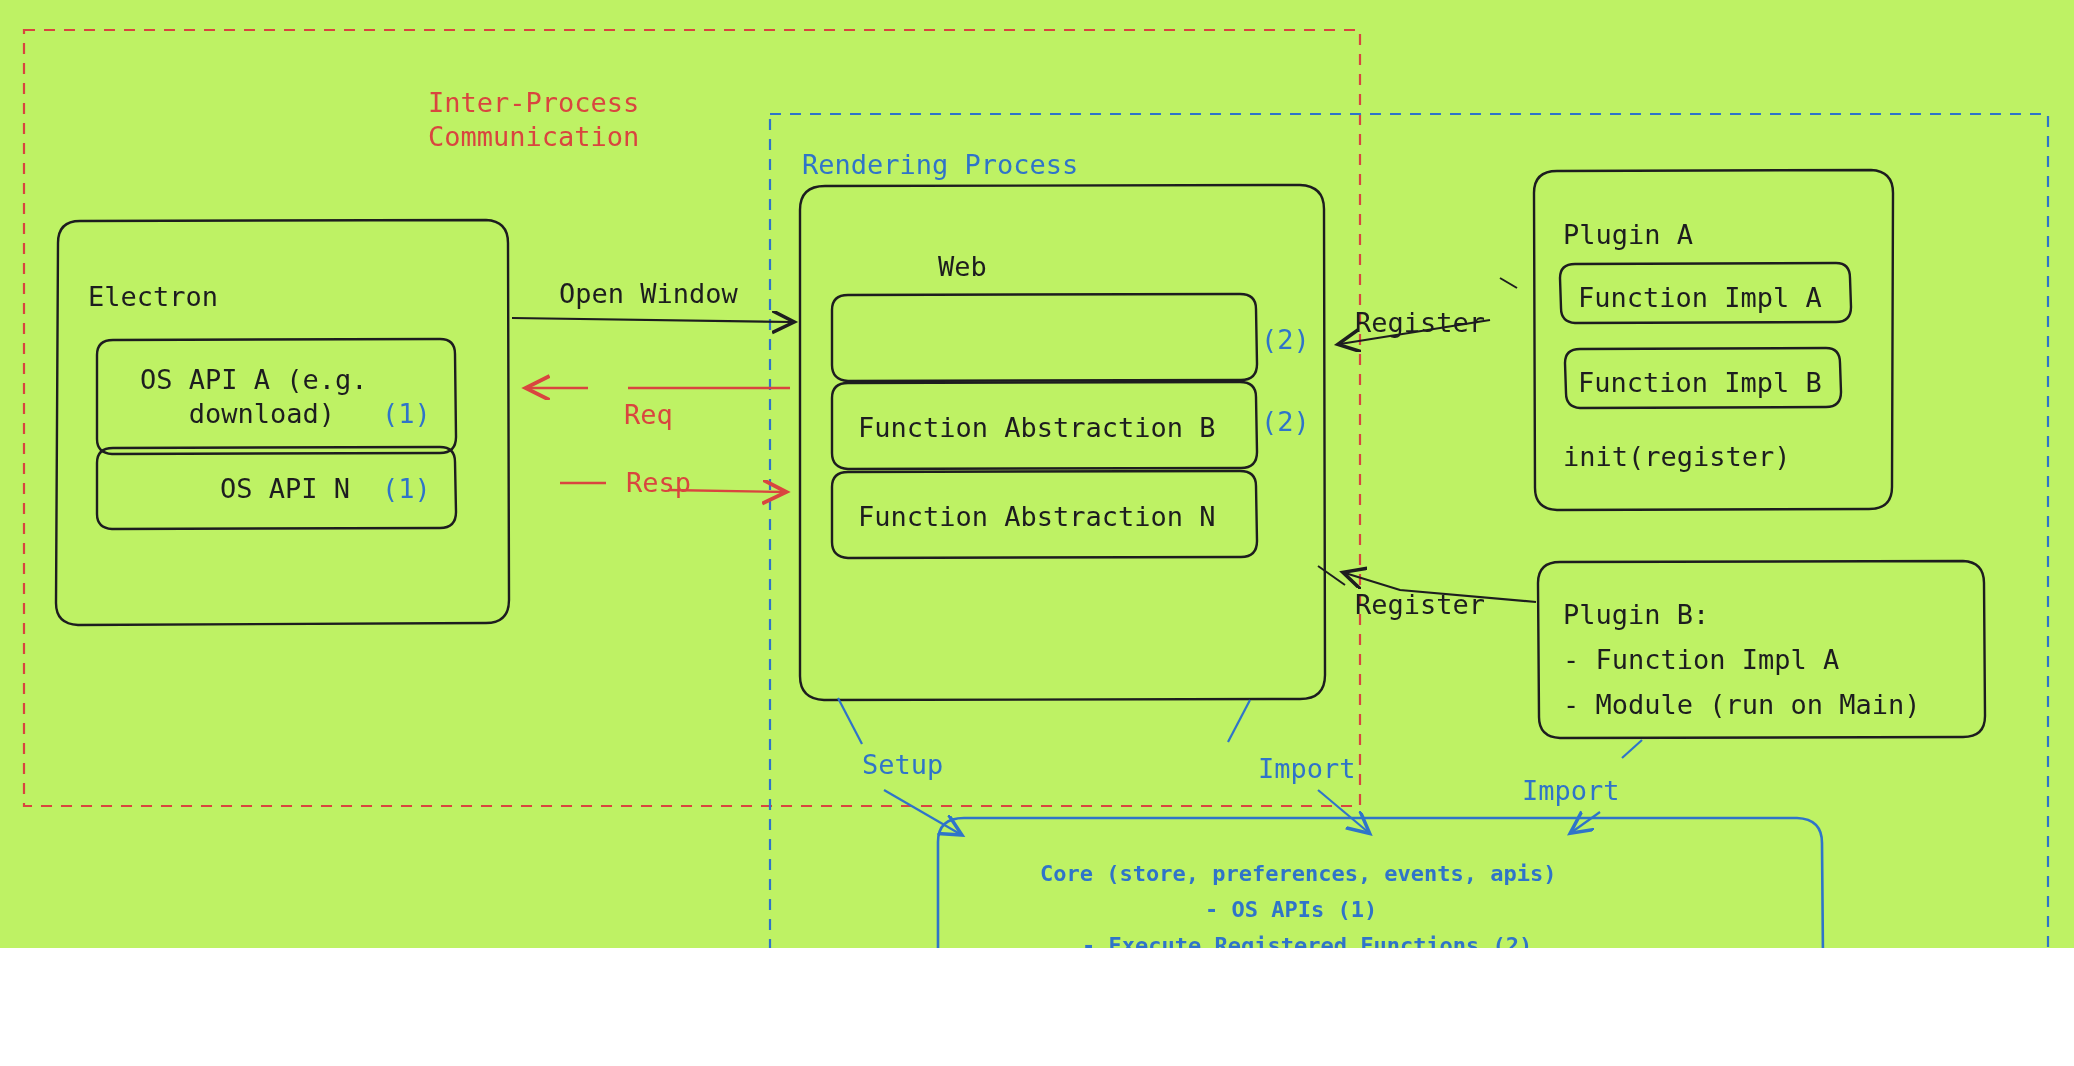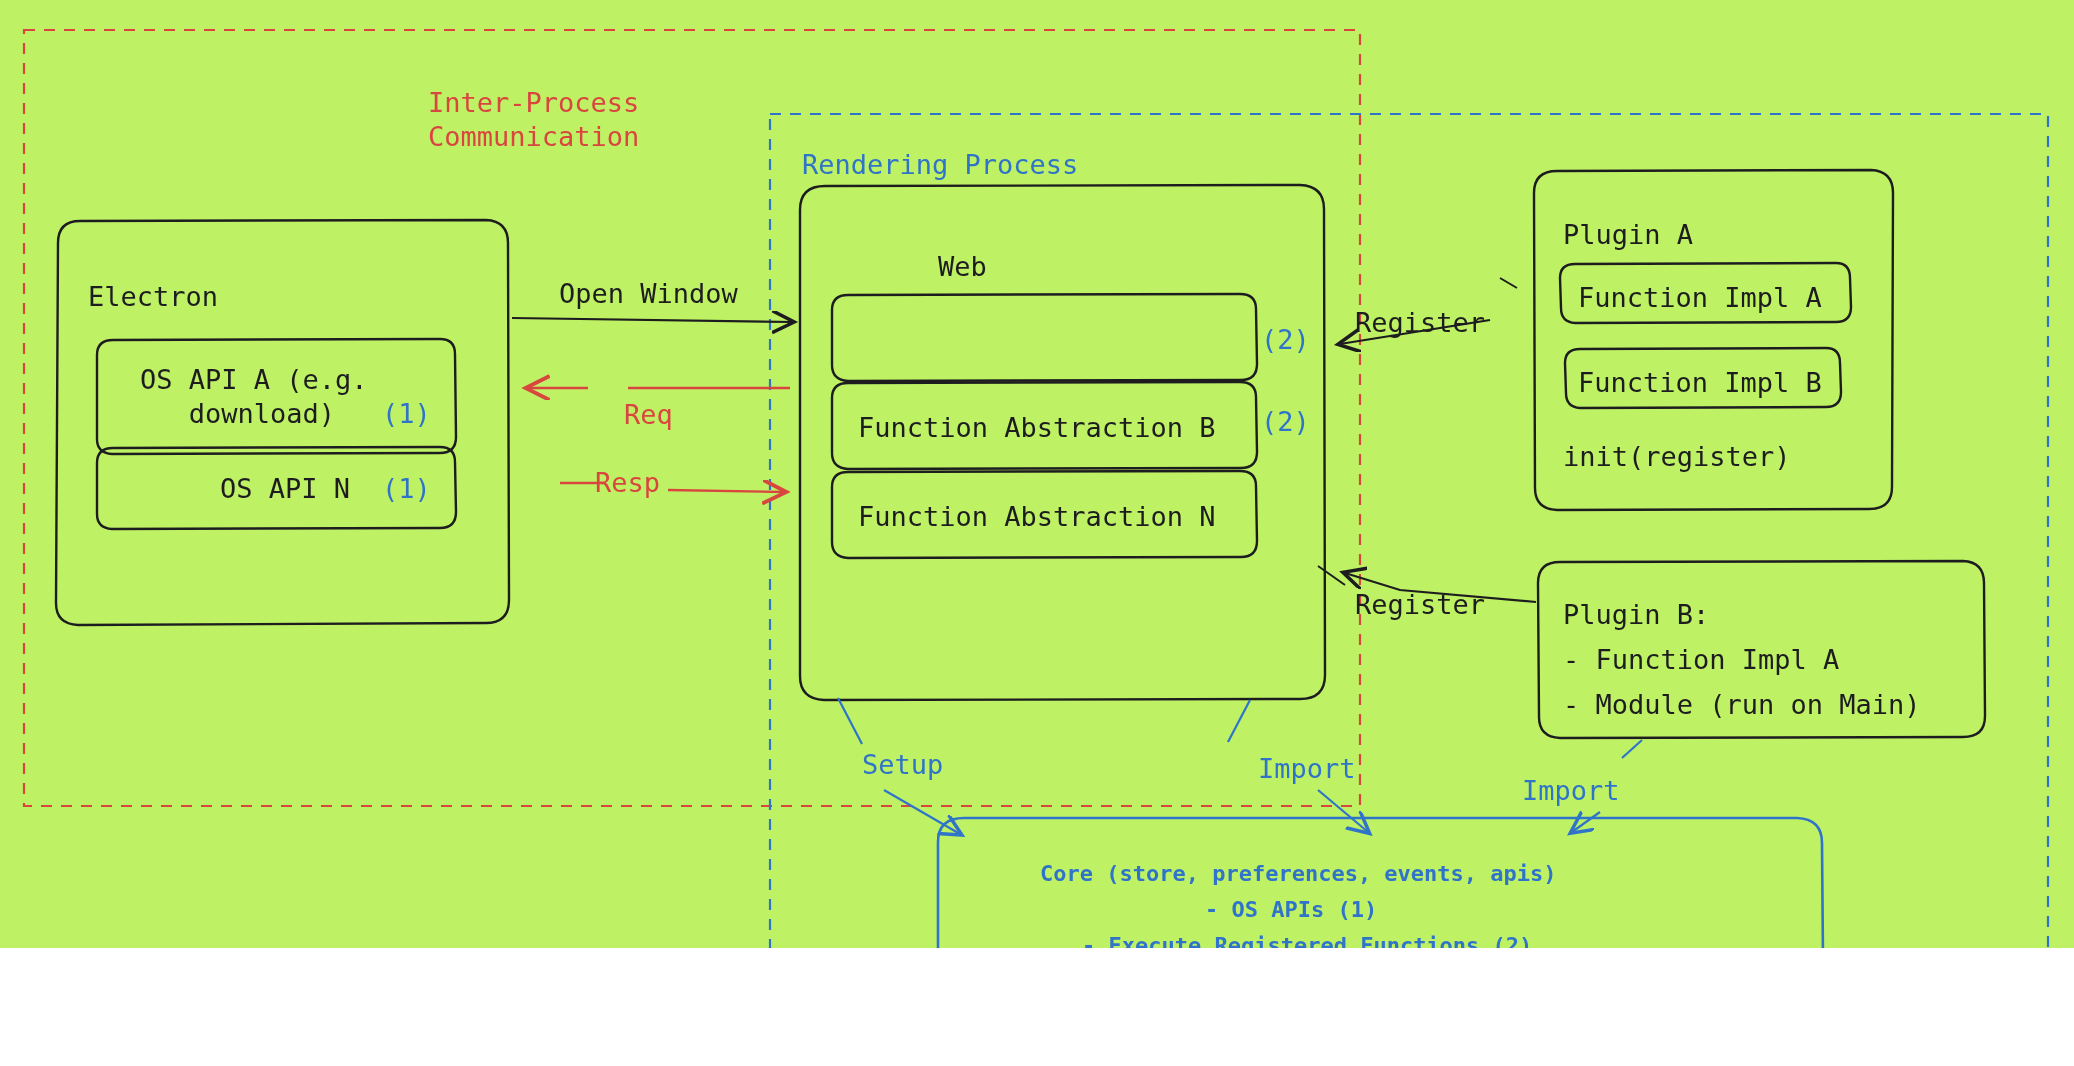--- a/index.html
+++ b/index.html
@@ -155,20 +155,20 @@
   <div class="lbl t-box dark" style="left:1563px; top:598px;">Plugin B:</div>
   <div class="lbl t-box dark" style="left:1563px; top:643px;">- Function Impl A</div>
   <div class="lbl t-box dark" style="left:1563px; top:688px;">- Module (run on Main)</div>
 
   <div class="lbl t-core blue" style="left:1040px; top:860px;">Core (store, preferences, events, apis)</div>
   <div class="lbl t-core blue" style="left:1205px; top:896px;">- OS APIs (1)</div>
   <div class="lbl t-core blue" style="left:1082px; top:932px;">- Execute Registered Functions (2)</div>
 
   <div class="lbl t-edge dark" style="left:559px; top:277px;">Open Window</div>
   <div class="lbl t-edge red" style="left:624px; top:378px;margin-top:20px;">Req</div>
-  <div class="lbl t-edge red" style="left:595px; top:466px;">Resp</div>
+  <div class="lbl t-edge red" style="left:626px; top:466px;">Resp</div>
   <div class="lbl t-edge dark" style="left:1355px; top:306px;">Register</div>
   <div class="lbl t-edge dark" style="left:1355px; top:588px;">Register</div>
   <div class="lbl t-edge blue" style="left:862px; top:748px;">Setup</div>
   <div class="lbl t-edge blue" style="left:1258px; top:752px;">Import</div>
   <div class="lbl t-edge blue" style="left:1522px; top:774px;">Import</div>
 
 </div>
 
 </body></html>

